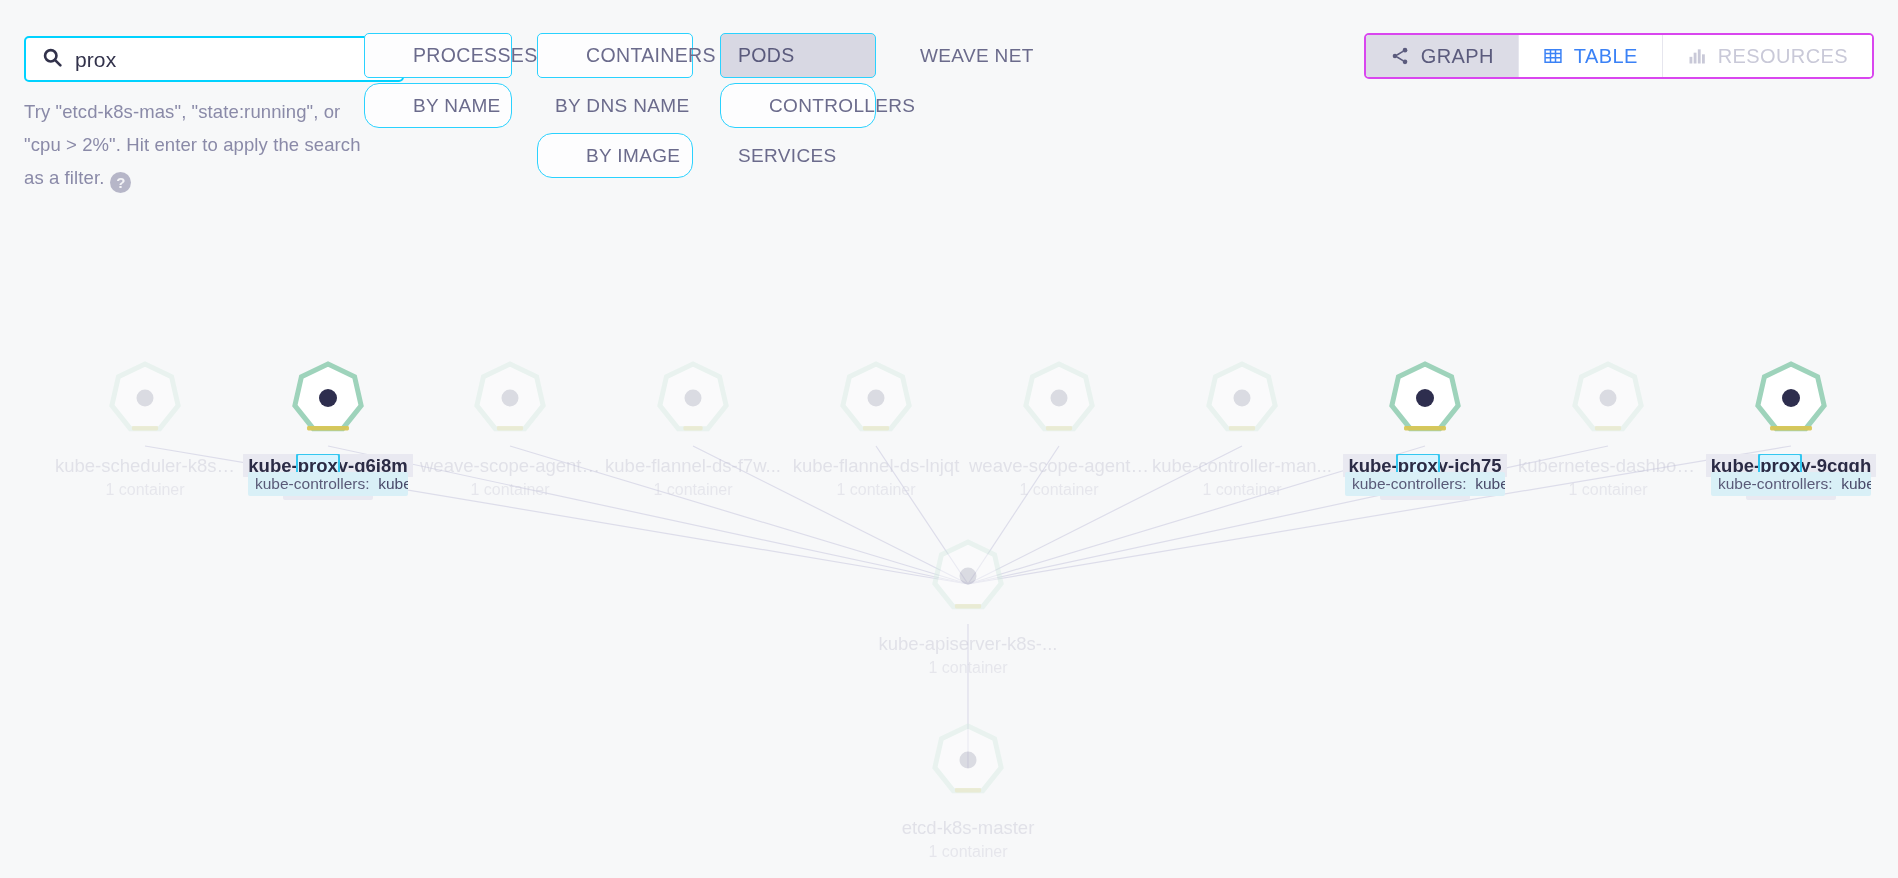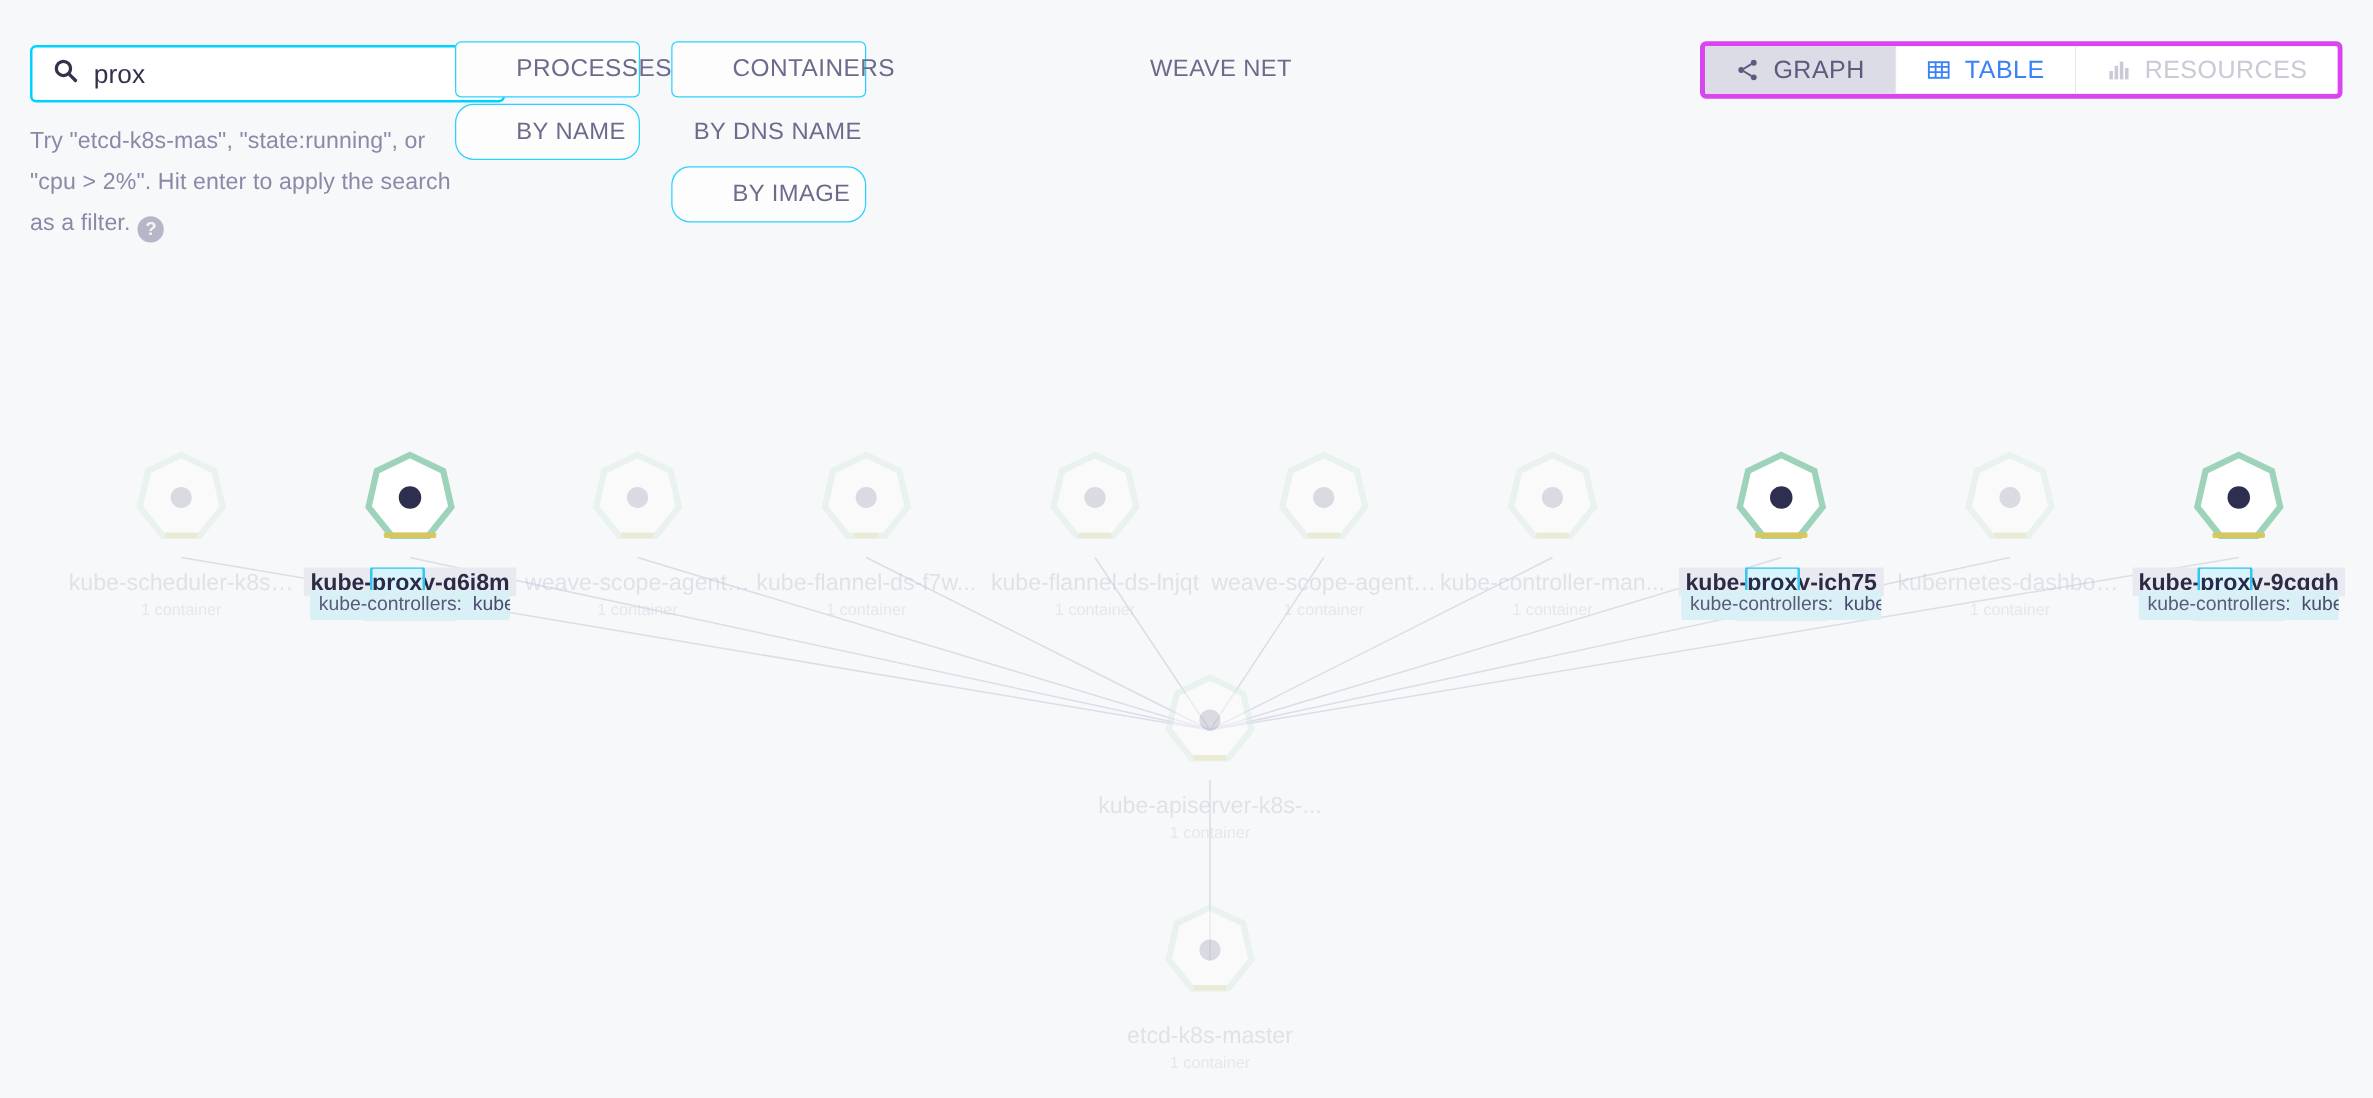--- a/index.html
+++ b/index.html
@@ -54,21 +54,21 @@
   #col-containers { left: 537px;  width: 156px; }
   #col-pods       { left: 720px;  width: 156px; }
   #col-hosts      { left: 902px;  width: 180px; }
 
   
   #view-mode {
     position: absolute; right: 24px; top: 33px;
     display: flex; height: 46px;
     border-radius: 5px; overflow: hidden;
     background: #ffffff;
-    border: 4px solid #d946ef;
+    border: 2px solid #d946ef;
   }
   .vm-btn {
     display: flex; align-items: center; gap: 11px;
     padding: 0 24px; height: 100%;
     font-size: 20px; color: #3b82f6; letter-spacing: .4px;
     background: #ffffff; border-right: 1px solid #e6e6ee;
   }
   .vm-btn:last-child { border-right: none; }
   .vm-btn.active { background: #dcdce6; color: #5b5b7d; }
   .vm-btn.disabled { color: #c9c9d8; background: #ffffff; }
@@ -92,21 +92,21 @@
   #graph { position: absolute; left: 0; top: 0; width: 1898px; height: 878px; }
   #edges { position: absolute; left: 0; top: 0; width: 1898px; height: 878px; }
 
   .node { position: absolute; width: 180px; margin-left: -90px; text-align: center; }
   .node .shape { position: relative; width: 92px; height: 92px; margin: 0 auto; }
   .node .shape svg { display: block; }
   .node-label {
     margin-top: 8px; font-size: 18.5px; line-height: 1.25;
     white-space: nowrap; overflow: hidden; text-overflow: ellipsis;
   }
-  .node-sub { margin-top: 3px; font-size: 13px; line-height: 1.2; }
+  .node-sub { margin-top: 3px; font-size: 16px; line-height: 1.2; }
 
   
   .node.dim .node-label { color: #c3c3d2; }
   .node.dim .node-sub   { color: #cfcfdb; }
   .node.dim { opacity: .42; }
 
   
   .node.match .node-label { color: #2b2b45; font-weight: bold; }
   .node.match .node-sub   { color: #3d3d5c; }
   .node.match .node-label .lbl-bg,
@@ -298,20 +298,25 @@
   </div>
 
   <div class="topo-col" id="col-processes">
       <div class="topo-btn outlined">PROCESSES</div>
       <div class="topo-btn sub outlined">BY NAME</div>
     </div>
   <div class="topo-col" id="col-containers">
       <div class="topo-btn outlined">CONTAINERS</div>
       <div class="topo-btn sub">BY DNS NAME</div>
       <div class="topo-btn sub outlined">BY IMAGE</div>
+    </div>
+  <div class="topo-col" id="col-pods">
+      <div class="topo-btn selected">PODS</div>
+      <div class="topo-btn sub outlined">CONTROLLERS</div>
+      <div class="topo-btn sub">SERVICES</div>
     </div>
   <div class="topo-col" id="col-hosts">
       <div class="topo-btn sub">WEAVE NET</div>
     </div>
 
   <div id="view-mode">
       <div class="vm-btn active">
         <span style="display: flex;">
           <svg width="20" height="20" viewBox="0 0 24 24" fill="currentColor">
             <circle cx="18" cy="5" r="2.8"></circle>

